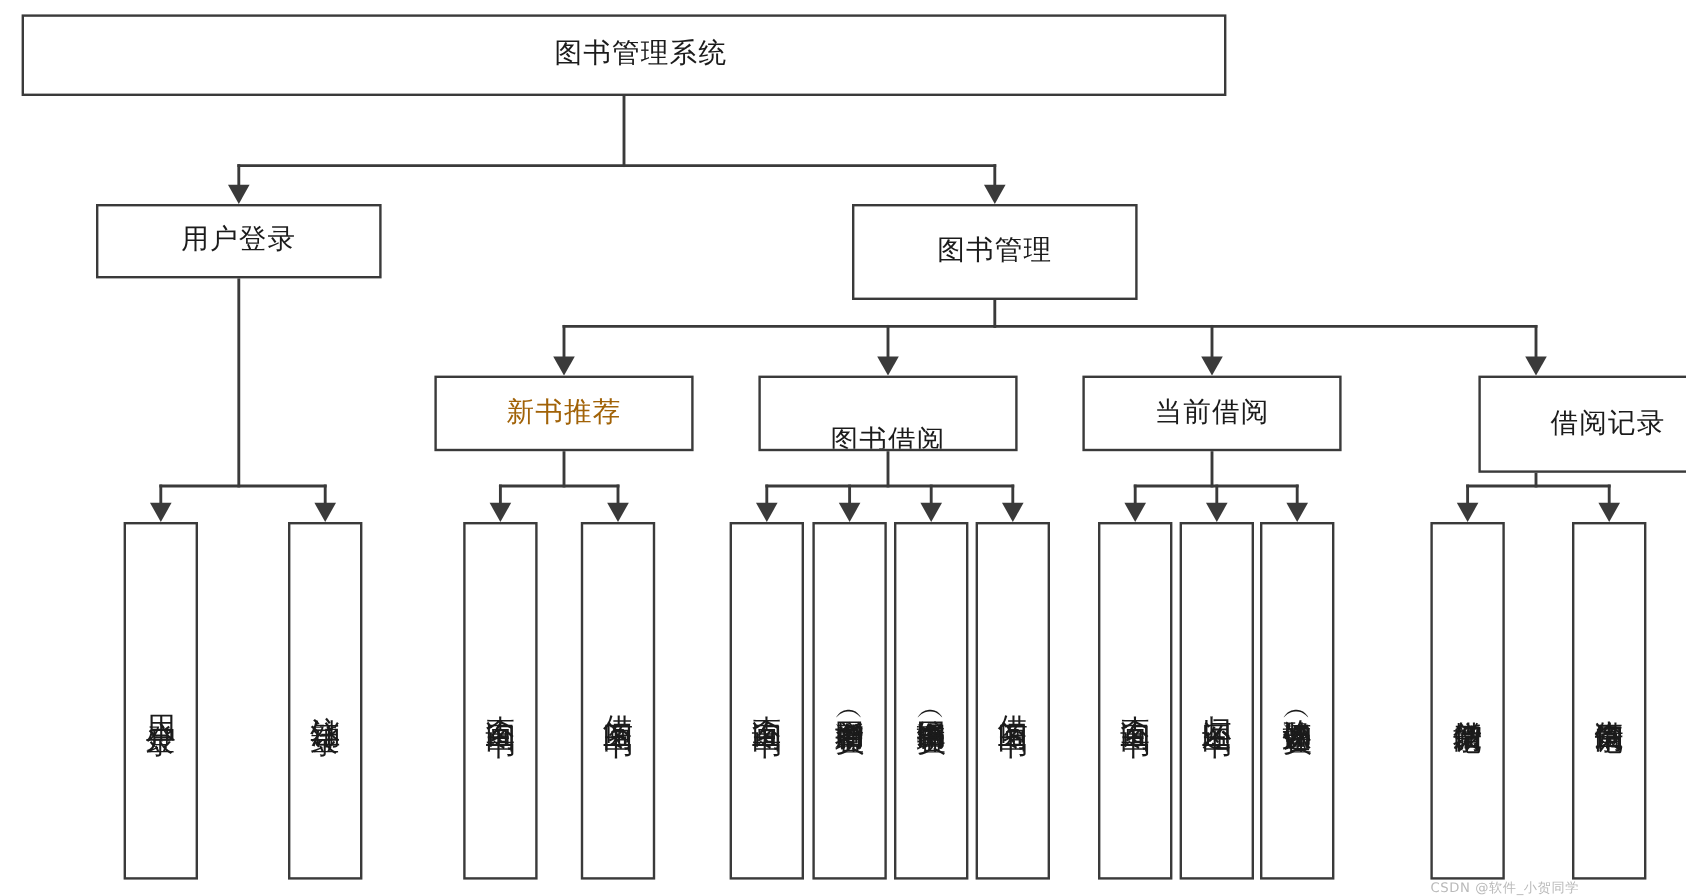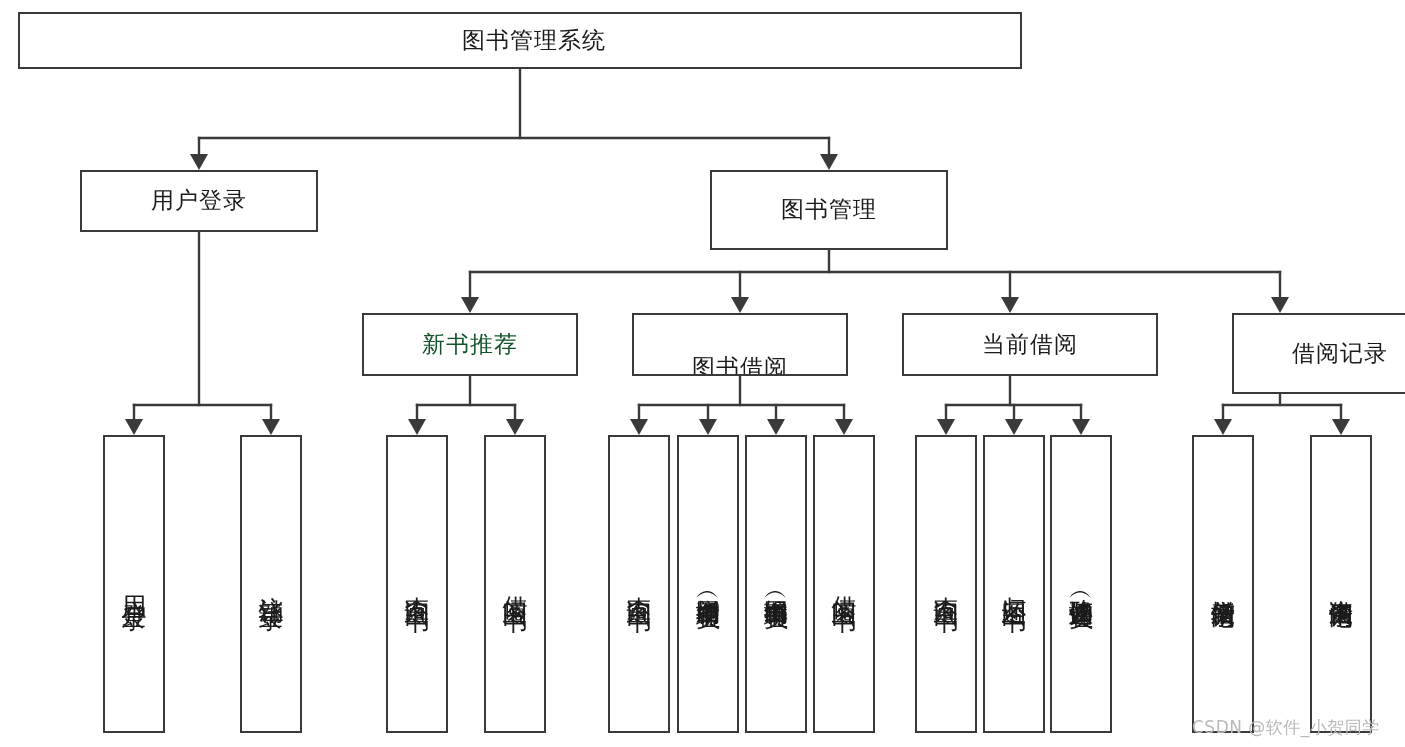--- a/index.html
+++ b/index.html
@@ -60,24 +60,25 @@
     letter-spacing: 4px;
     line-height: 1;
   }
   .node-vertical.tight .node-label {
     letter-spacing: 1px;
     font-size: 24px;
   }
   .watermark {
     position: absolute;
     color: #b9b9b9;
-    font-size: 17px;
+    font-size: 11px;
     letter-spacing: 0.5px;
     white-space: nowrap;
     pointer-events: none;
+    margin-top: 16px;
   }
 </style>
 </head>
 <body>
 
 <div id="diagram-root">
   <svg class="diagram-canvas" id="connector-layer" viewBox="0 0 1405 747" xmlns="http://www.w3.org/2000/svg">
       <line x1="520" y1="67" x2="520" y2="138" stroke="#3a3a3a" stroke-width="2.4" stroke-linecap="square"></line>
       <line x1="199" y1="138" x2="829" y2="138" stroke="#3a3a3a" stroke-width="2.4" stroke-linecap="square"></line>
       <line x1="199" y1="138" x2="199" y2="155" stroke="#3a3a3a" stroke-width="2.4" stroke-linecap="square"></line>
@@ -125,36 +126,36 @@
       <line x1="1081" y1="405" x2="1081" y2="420" stroke="#3a3a3a" stroke-width="2.4" stroke-linecap="square"></line>
       <polygon points="1072,419 1090,419 1081,435" fill="#3a3a3a"></polygon>
       <line x1="1280" y1="376" x2="1280" y2="405" stroke="#3a3a3a" stroke-width="2.4" stroke-linecap="square"></line>
       <line x1="1223" y1="405" x2="1341" y2="405" stroke="#3a3a3a" stroke-width="2.4" stroke-linecap="square"></line>
       <line x1="1223" y1="405" x2="1223" y2="420" stroke="#3a3a3a" stroke-width="2.4" stroke-linecap="square"></line>
       <polygon points="1214,419 1232,419 1223,435" fill="#3a3a3a"></polygon>
       <line x1="1341" y1="405" x2="1341" y2="420" stroke="#3a3a3a" stroke-width="2.4" stroke-linecap="square"></line>
       <polygon points="1332,419 1350,419 1341,435" fill="#3a3a3a"></polygon>
     </svg>
   <div id="node-layer">
-      <div class="node-box node-horizontal" style="left: 18px; top: 12px; width: 1004px; height: 57px; border-color: rgb(58, 58, 58); padding-left: 28px;">
+      <div class="node-box node-horizontal" style="left: 18px; top: 12px; width: 1004px; height: 68px; border-color: rgb(58, 58, 58); padding-left: 28px;">
         <span class="node-label" style="color: rgb(27, 27, 27);">图书管理系统</span>
       </div>
       <div class="node-box node-horizontal" style="left: 80px; top: 170px; width: 238px; height: 62px; border-color: rgb(58, 58, 58);">
         <span class="node-label" style="color: rgb(27, 27, 27);">用户登录</span>
       </div>
       <div class="node-box node-horizontal" style="left: 710px; top: 170px; width: 238px; height: 80px; border-color: rgb(58, 58, 58);">
         <span class="node-label" style="color: rgb(27, 27, 27);">图书管理</span>
       </div>
       <div class="node-box node-horizontal" style="left: 362px; top: 313px; width: 216px; height: 63px; border-color: rgb(58, 58, 58);">
-        <span class="node-label" style="color: #14532d;">新书推荐</span>
+        <span class="node-label" style="color: #a16207;">新书推荐</span>
       </div>
       <div class="node-box node-horizontal" style="left: 632px; top: 313px; width: 216px; height: 63px; border-color: rgb(58, 58, 58);">
         <span class="node-label" style="color: rgb(27, 27, 27); margin-top: 47px;">图书借阅</span>
       </div>
-      <div class="node-box node-horizontal" style="left: 902px; top: 313px; width: 256px; height: 63px; border-color: rgb(58, 58, 58);">
+      <div class="node-box node-horizontal" style="left: 902px; top: 313px; width: 216px; height: 63px; border-color: rgb(58, 58, 58);">
         <span class="node-label" style="color: rgb(27, 27, 27);">当前借阅</span>
       </div>
       <div class="node-box node-horizontal" style="left: 1232px; top: 313px; width: 216px; height: 81px; border-color: rgb(58, 58, 58);">
         <span class="node-label" style="color: rgb(27, 27, 27);">借阅记录</span>
       </div>
       <div class="node-box node-vertical" style="left: 103px; top: 435px; width: 62px; height: 298px; border-color: rgb(58, 58, 58);">
         <span class="node-label" style="color: rgb(27, 27, 27);">用户登录</span>
       </div>
       <div class="node-box node-vertical" style="left: 240px; top: 435px; width: 62px; height: 298px; border-color: rgb(58, 58, 58);">
         <span class="node-label" style="color: rgb(27, 27, 27);">注销登录</span>

